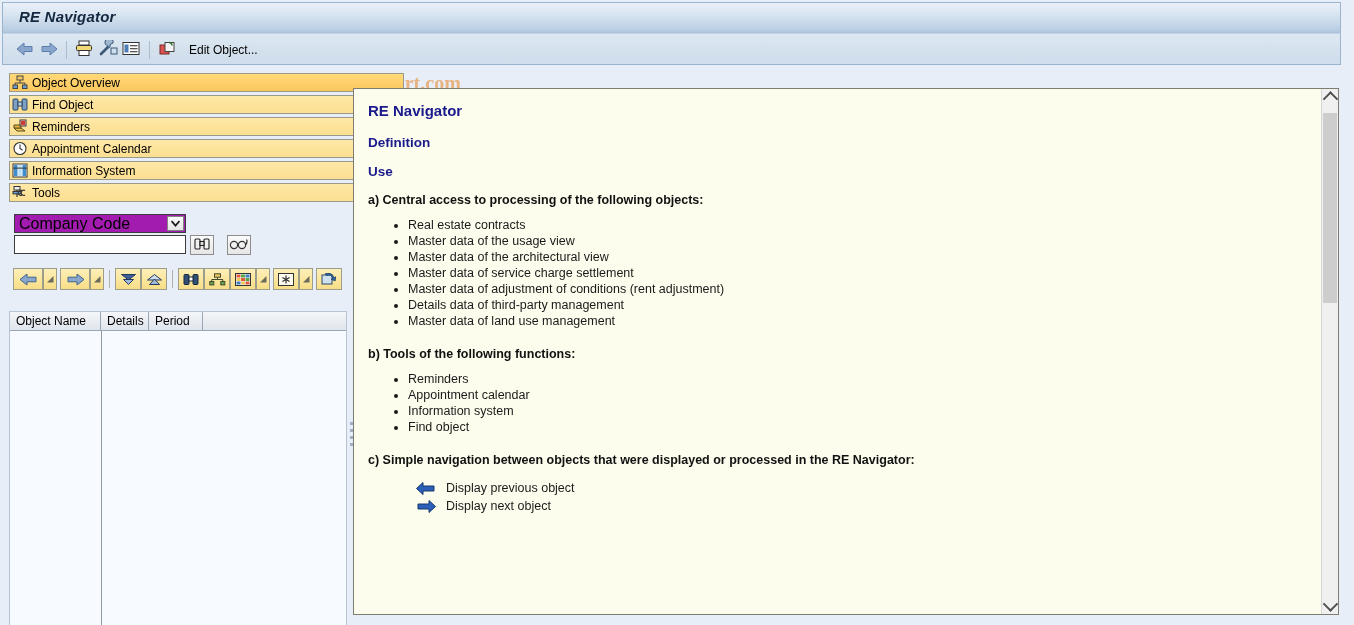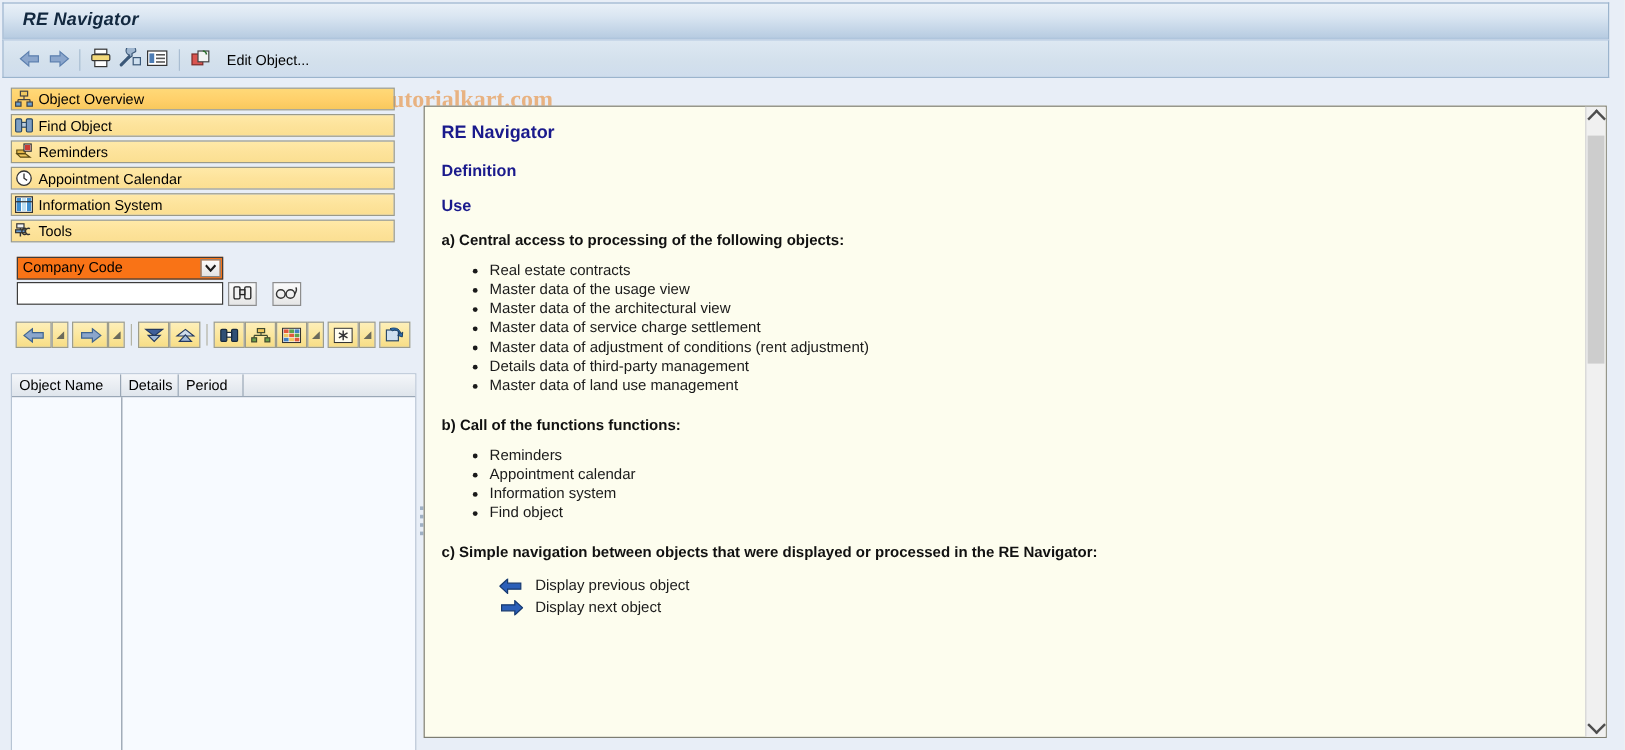--- a/index.html
+++ b/index.html
@@ -41,36 +41,36 @@
     font-size:20px;font-weight:bold;color:#e8b281;white-space:nowrap;
   }
 
   
   .workarea{position:absolute;left:2px;top:65px;width:1339px;height:556px;}
 
   
   .leftpane{position:absolute;left:1px;top:5px;width:345px;height:548px;}
 
   .navbtn{
-    position:absolute;left:6px;width:320px;height:19px;
+    position:absolute;left:6px;width:395px;height:19px;
     background:linear-gradient(to bottom,#ffe9a8 0%,#fde39b 50%,#fbdf92 100%);
     border:1px solid #9a9a8a;box-sizing:border-box;
     display:flex;align-items:center;cursor:pointer;
   }
   .navbtn.sel{
     background:linear-gradient(to bottom,#ffd978 0%,#ffd06a 55%,#f8c85d 100%);
   }
   .navbtn .nlab{font-size:12px;color:#000;margin-left:4px;white-space:nowrap;}
   .navbtn .nico{width:16px;height:15px;margin-left:2px;flex:0 0 auto;position:relative;}
 
   
   .ddl{
     position:absolute;left:11px;top:144px;width:172px;height:19px;
-    background:#f97316;border:1px solid #3c3c3c;box-sizing:border-box;
-    font-size:12px;line-height:17px;padding-left:4px;color:#000;
+    background:#a21caf;border:1px solid #3c3c3c;box-sizing:border-box;
+    font-size:16px;line-height:17px;padding-left:4px;color:#000;
   }
   .ddl .arrowbox{
     position:absolute;right:1px;top:1px;width:17px;height:15px;
     background:linear-gradient(to bottom,#fcfcfc,#e3e3e3);
     border:1px solid #848484;box-sizing:border-box;
     display:flex;align-items:center;justify-content:center;
   }
   .inp{
     position:absolute;left:11px;top:165px;width:172px;height:19px;
     background:#fff;border:1px solid #3c3c3c;box-sizing:border-box;
@@ -443,21 +443,21 @@
           <ul>
               <li>Real estate contracts</li>
               <li>Master data of the usage view</li>
               <li>Master data of the architectural view</li>
               <li>Master data of service charge settlement</li>
               <li>Master data of adjustment of conditions (rent adjustment)</li>
               <li>Details data of third-party management</li>
               <li>Master data of land use management</li>
             </ul>
 
-          <div class="sec">b) Call of the functions functions:</div>
+          <div class="sec">b) Tools of the following functions:</div>
           <ul>
               <li>Reminders</li>
               <li>Appointment calendar</li>
               <li>Information system</li>
               <li>Find object</li>
             </ul>
 
           <div class="sec">c) Simple navigation between objects that were displayed or processed in the RE Navigator:</div>
 
           <div class="navlines">

